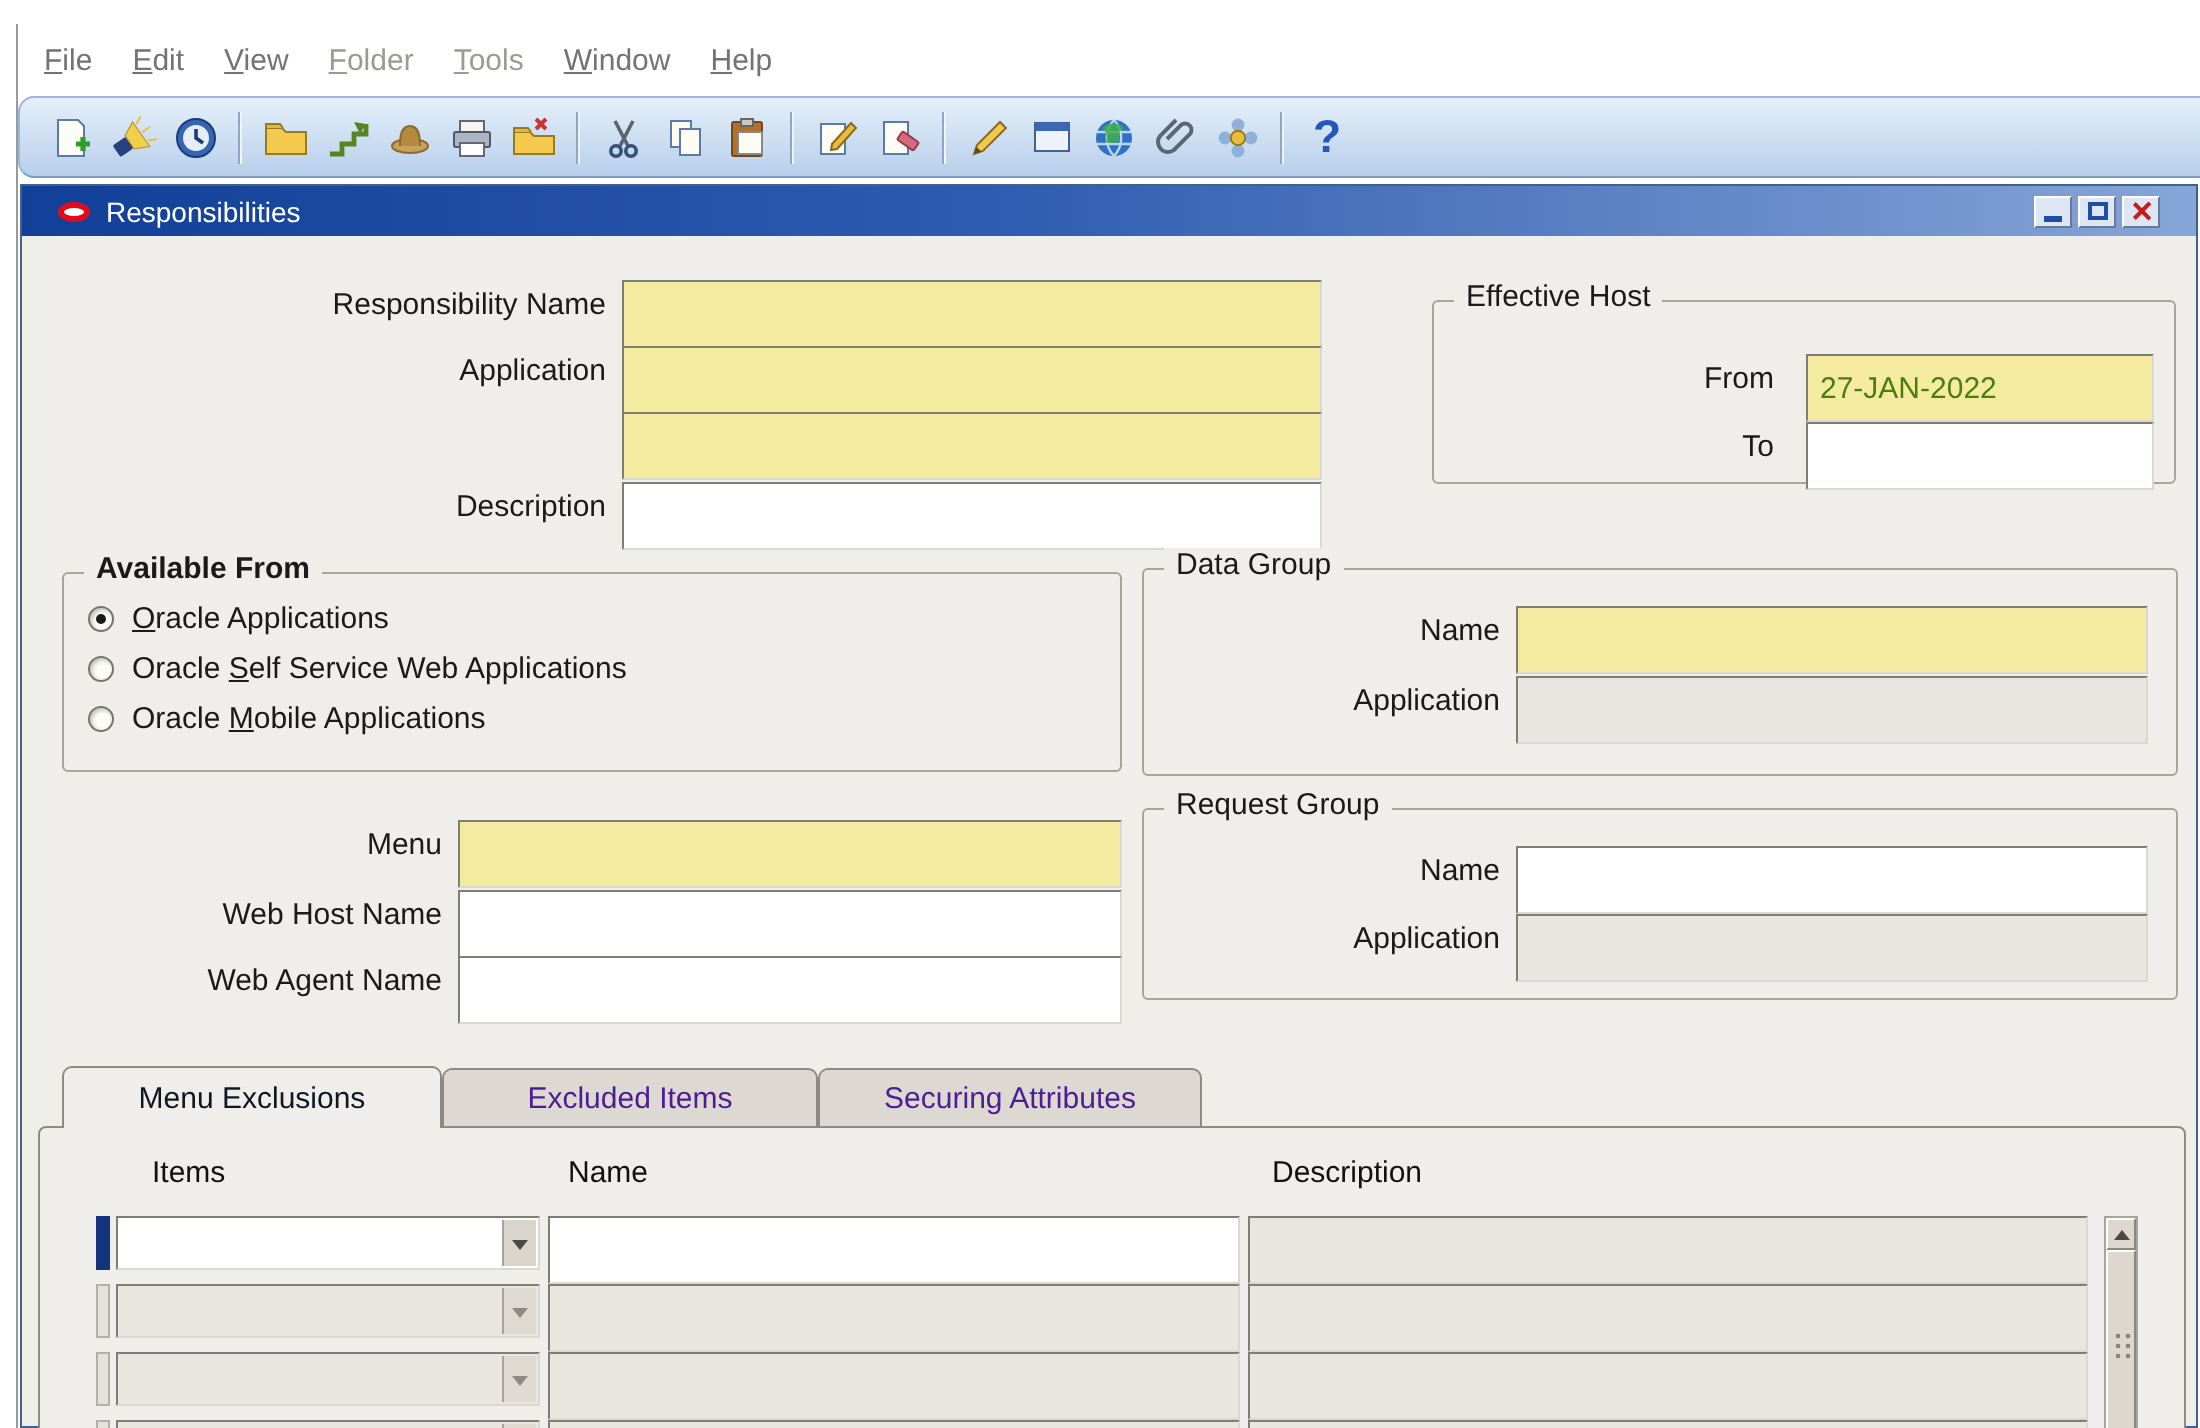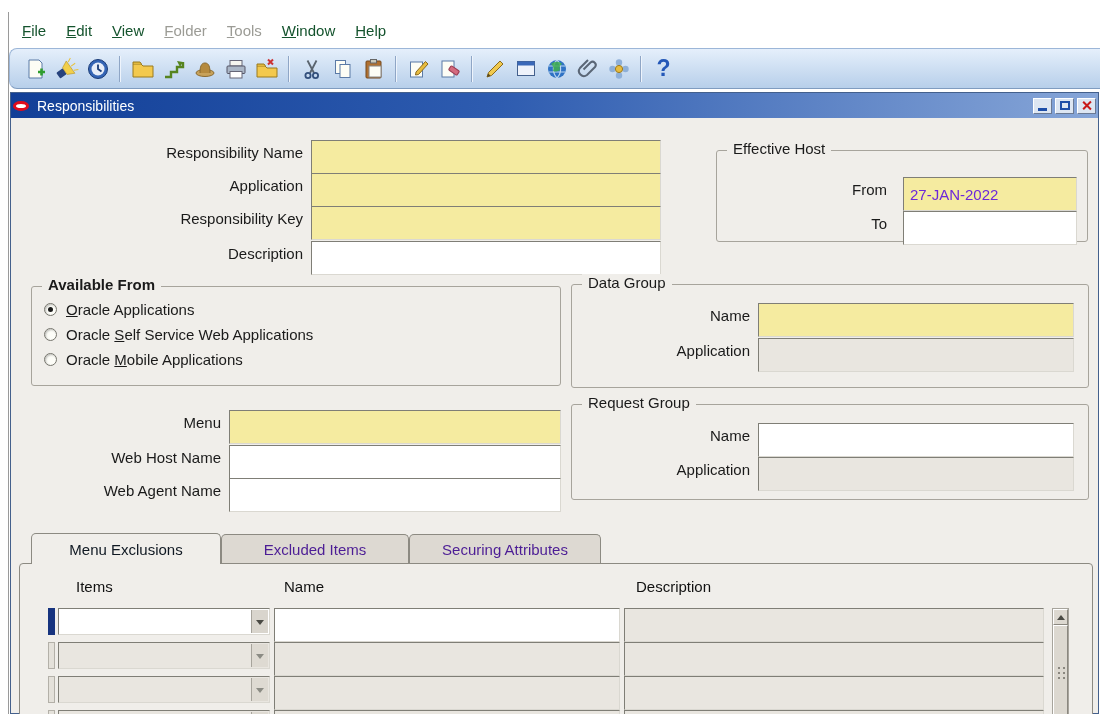--- a/index.html
+++ b/index.html
@@ -4,57 +4,57 @@
 <style>
   * { box-sizing: border-box; }
   body { margin:0; font-family:"Liberation Sans",sans-serif; }
   .screen { position:relative; width:1100px; height:714px; background:#fff; overflow:hidden;
             font-size:15px; color:#1a1a1a; }
 
   .frame-edge { position:absolute; left:8px; top:12px; width:1px; height:702px; background:#9a9a9a; }
 
   
   .menubar { position:absolute; left:12px; top:16px; height:28px; display:flex; align-items:center; }
-  .menu-item { padding:3px 10px; color:#14532d; cursor:default; }
+  .menu-item { padding:3px 10px; color:#737373; cursor:default; }
   .menu-item.disabled { color:#9b9b95; }
 
   
   .toolbar { position:absolute; left:9px; top:48px; width:1091px; height:41px;
              background:linear-gradient(#e5effb,#b7cfea); border-top:1px solid #9cb6d8;
              border-bottom:1px solid #7f9cc0; border-left:1px solid #9cb6d8;
              border-radius:8px 0 0 8px; display:flex; align-items:center; padding-left:10px; }
   .tbtn { width:31px; height:31px; display:flex; align-items:center; justify-content:center; }
   .tbtn svg { width:24px; height:24px; }
   .tsep { width:0; height:26px; border-left:1px solid #8fa6c6; border-right:1px solid #eef4fc; margin:0 6px; }
   .help-q { font-size:23px; font-weight:bold; color:#2458b8; }
 
   
   .window { position:absolute; left:10px; top:92px; width:1089px; height:622px;
             border:1px solid #44608c; background:#F0EEEA; }
   .titlebar { height:25px; background:linear-gradient(90deg,#123f97 0%,#2e5cb0 45%,#87a6d8 100%);
-              display:flex; align-items:center; padding:0 2px; }
+              display:flex; align-items:center; padding:0 18px; }
   .oracle-logo { width:16px; height:10px; border:3px solid #e00c1c; border-radius:50%; background:#fff; }
   .wtitle { color:#fff; margin-left:8px; font-size:14px; }
   .winbtns { margin-left:auto; display:flex; gap:3px; }
   .wbtn { width:19px; height:16px; background:#dde6f2; border:1px solid #fff;
           border-right-color:#6b7a94; border-bottom-color:#6b7a94;
           display:flex; align-items:center; justify-content:center; }
   .glyph-min { width:9px; height:3px; background:#1d4ea8; margin-top:7px; }
   .glyph-max { width:10px; height:9px; border:2px solid #1d4ea8; }
   .glyph-x { position:relative; width:11px; height:11px; }
   .glyph-x::before,.glyph-x::after { content:""; position:absolute; left:5px; top:0; width:2.4px; height:11px; background:#c81a1a; }
   .glyph-x::before { transform:rotate(45deg); } .glyph-x::after { transform:rotate(-45deg); }
 
   .canvas { position:absolute; left:0; top:25px; right:0; bottom:0; background:#F0EEEA; }
 
   .lbl { position:absolute; text-align:right; white-space:nowrap; }
   .lbl.b { font-weight:bold; }
   .fld { position:absolute; height:24px; background:#fff; border:1px solid;
          border-color:#7f7e76 #dad8d1 #dad8d1 #7f7e76; font:15px "Liberation Sans",sans-serif;
-         padding:16px 6px; color:#6d28d9; }
+         padding:16px 6px; color:#4d7c0f; }
   .fld.req { background:#F5EBA0; }
   .fld.dis { background:#E9E6E0; }
   input.fld { outline:none; }
 
   .gbox { position:absolute; border:1px solid #a7a49c; border-radius:3px; }
   .gtitle { position:absolute; top:-11px; left:10px; background:#F0EEEA; padding:0 6px; white-space:nowrap; }
 
   .radio-row { position:absolute; display:flex; align-items:center; gap:9px; }
   .rad { width:13px; height:13px; border-radius:50%; background:#fdfdf8; border:1px solid #76756d;
          box-shadow:inset 1px 1px 2px rgba(0,0,0,.25); position:relative; flex:0 0 auto; }
@@ -255,21 +255,20 @@
     </div>
 
     <div class="canvas">
 
       <div class="lbl" style="left:80px;top:26px;width:212px">Responsibility Name</div>
       <input class="fld req" style="left: 300px; top: 22px; width: 350px;" value="">
 
       <div class="lbl" style="left:80px;top:59px;width:212px">Application</div>
       <input class="fld req" style="left: 300px; top: 55px; width: 350px;" value="">
 
-      <div class="lbl" style="left:80px;top:92px;width:212px">Responsibility Key</div>
       <input class="fld req" style="left: 300px; top: 88px; width: 350px;" value="">
 
       <div class="lbl" style="left:80px;top:127px;width:212px">Description</div>
       <input class="fld" style="left: 300px; top: 123px; width: 350px;" value="">
 
       <div class="gbox" style="left:705px;top:32px;width:372px;height:92px">
         <div class="gtitle">Effective Host</div>
         <div class="lbl" style="left:20px;top:30px;width:150px">From</div>
         <input class="fld req" style="left: 186px; top: 26px; width: 174px;" value="27-JAN-2022">
         <div class="lbl" style="left:20px;top:64px;width:150px">To</div>

